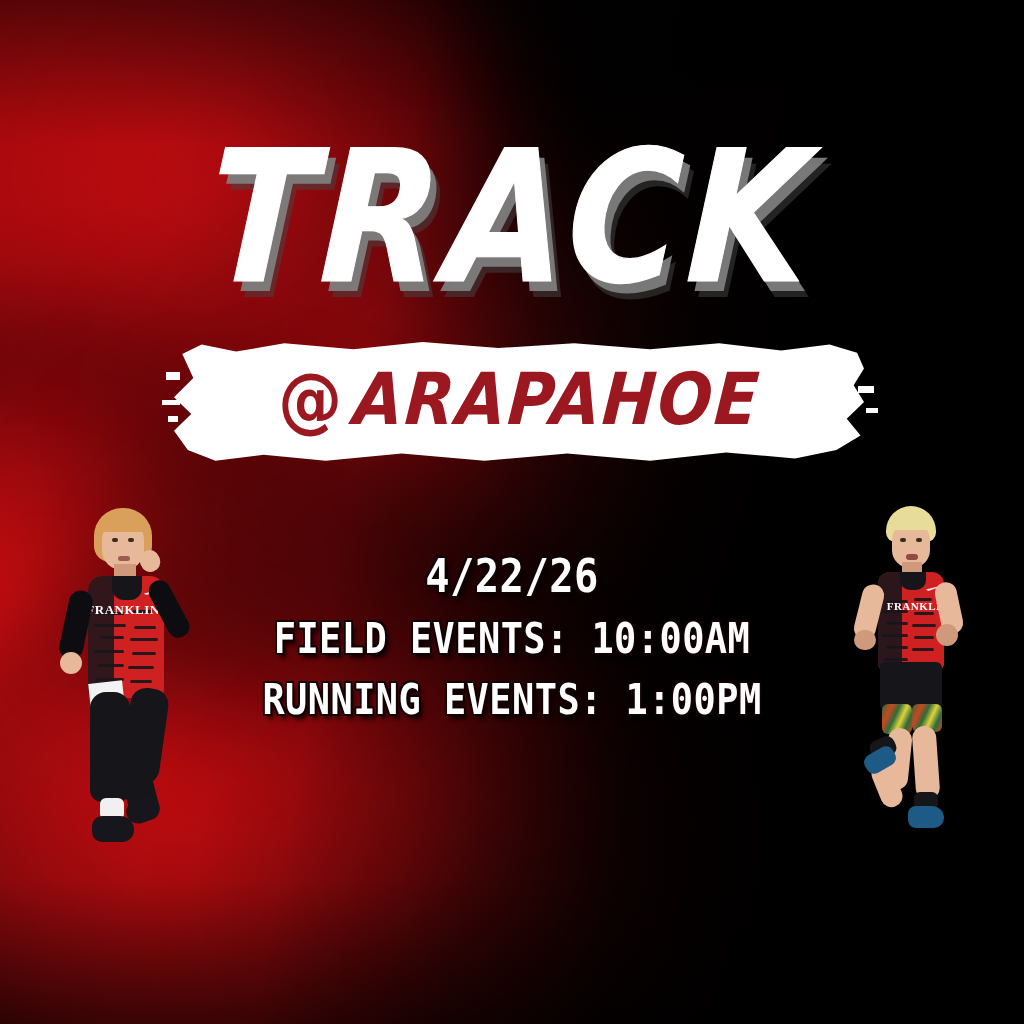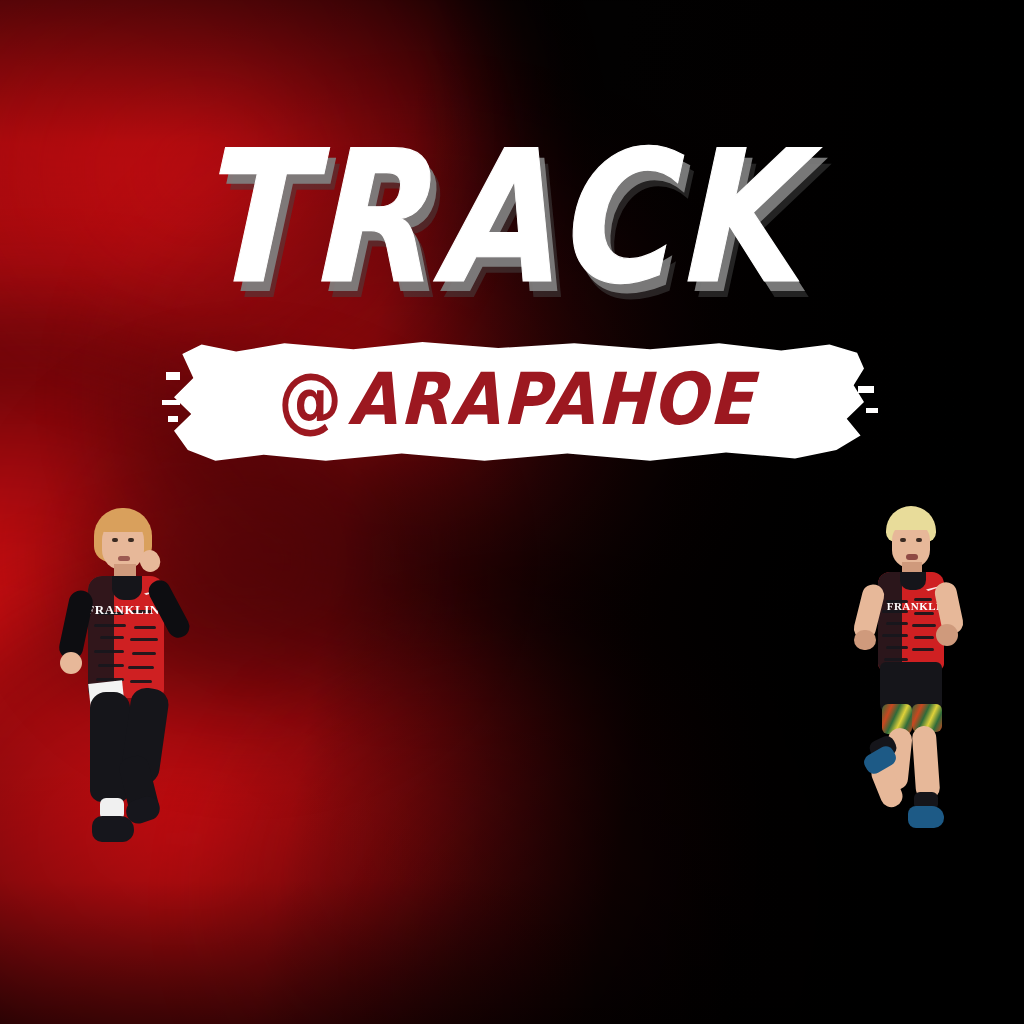--- a/index.html
+++ b/index.html
@@ -177,20 +177,25 @@
     <div class="banner-speck sp2"></div>
     <div class="banner-speck sp3"></div>
     <div class="banner-speck sp4"></div>
     <div class="banner-speck sp5"></div>
     <div class="banner-text">
       <span class="at">@</span>
       <span>ARAPAHOE</span>
     </div>
   </div>
 
+  <div class="details">
+    <div class="detail-line d-date">4/22/26</div>
+    <div class="detail-line d-field">FIELD EVENTS: 10:00AM</div>
+    <div class="detail-line d-run">RUNNING EVENTS: 1:00PM</div>
+  </div>
 
   <div class="athlete" id="athlete-left">
     <div class="fig">
 
       <div class="part hairL" style="left:66px;top:2px;width:58px;height:54px;border-radius:28px 28px 16px 16px;"></div>
 
       <div class="part skin" style="left:74px;top:14px;width:42px;height:50px;border-radius:20px 20px 20px 20px;"></div>
 
       <div class="part hairL" style="left:72px;top:8px;width:46px;height:18px;border-radius:22px 22px 8px 8px;"></div>
 

